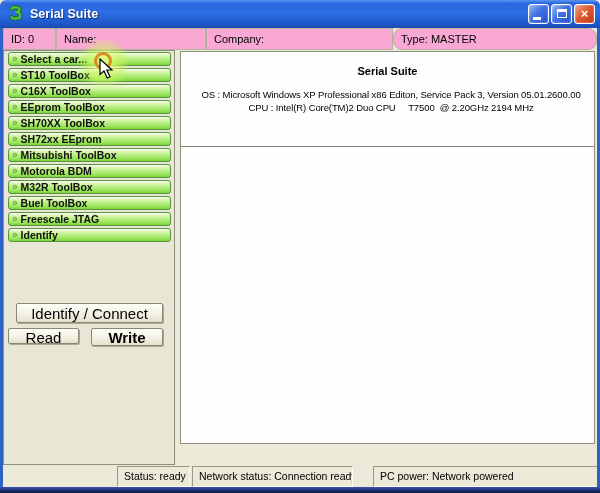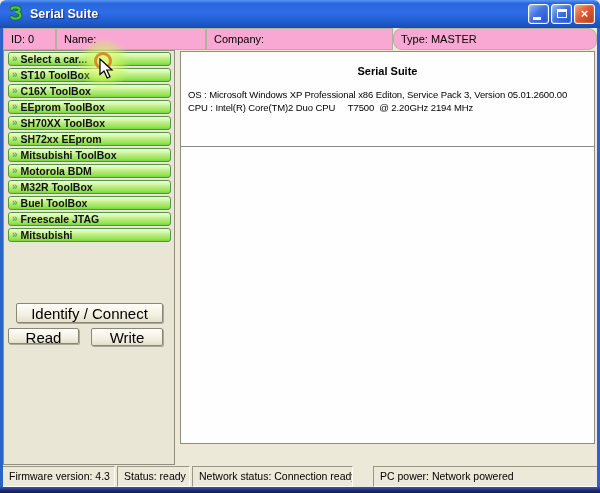--- a/index.html
+++ b/index.html
@@ -65,28 +65,28 @@
   .xp-btn {
     position:absolute;
     background:linear-gradient(180deg,#fefef9 0%,#f2f0e2 60%,#e3e0cc 100%);
     border:1px solid #8a8875; border-radius:2px;
     box-shadow:1px 1px 0 rgba(120,118,100,.55);
     font-size:15px; color:#000; text-align:center; cursor:pointer;
     font-family:"Liberation Sans", sans-serif;
   }
   .btn-identify { left:12px; top:252px; width:147px; height:20px; }
   .btn-read     { left:4px; top:277px; width:71px;  height:16px; }
-  .btn-write    { left:87px; top:277px; width:72px;  height:18px; }
+  .btn-write    { left:87px; top:277px; width:72px;  height:18px;font-weight:bold; }
   
   .main-panel {
     position:absolute; left:180px; top:51px; width:415px; height:393px;
     background:#fefefe; border:1px solid #8f8d7c;
   }
   .main-title { margin-top:13px; text-align:center; font-size:11px; font-weight:bold; color:#000; }
-  .info-block { margin:12px 0 0 7px; }
+  .info-block { margin:12px 0 0 7px;text-align:center; }
   .info-line {
     font-size:9.5px; letter-spacing:-0.1px; line-height:12.5px; color:#000;
     white-space:pre; overflow:hidden;
   }
   .panel-divider {
     position:absolute; left:0; right:0; top:94px; height:2px;
     border-top:1px solid #8a887a; border-bottom:1px solid #ffffff;
   }
   
   .status-seg {
@@ -174,38 +174,37 @@
     <div class="side-btn">
       <span class="chev">»</span>
       <span>Buel ToolBox</span>
     </div>
     <div class="side-btn">
       <span class="chev">»</span>
       <span>Freescale JTAG</span>
     </div>
     <div class="side-btn">
       <span class="chev">»</span>
-      <span>Mitsubishi</span>
+      <span>Identify</span>
     </div>
 
     <button class="xp-btn btn-identify">Identify / Connect</button>
     <button class="xp-btn btn-read">Read</button>
     <button class="xp-btn btn-write">Write</button>
   </div>
 
   <div class="main-panel">
     <div class="main-title">Serial Suite</div>
     <div class="info-block">
       <div class="info-line">OS : Microsoft Windows XP Professional x86 Editon, Service Pack 3, Version 05.01.2600.00</div>
       <div class="info-line">CPU : Intel(R) Core(TM)2 Duo CPU     T7500  @ 2.20GHz 2194 MHz</div>
     </div>
     <div class="panel-divider"></div>
   </div>
 
-  <div class="status-seg" style="left:2px;  width:113px;">Firmware version: 4.3</div>
   <div class="status-seg" style="left:117px;width:73px;">Status: ready</div>
   <div class="status-seg" style="left:192px;width:161px;">Network status: Connection ready</div>
   <div class="status-seg" style="left:373px;width:242px;">PC power: Network powered</div>
 
   <div class="side-border left"></div>
   <div class="side-border right"></div>
   <div class="footer-strip"></div>
 
   <div class="click-glow"></div>
   <div class="click-ring"></div>

